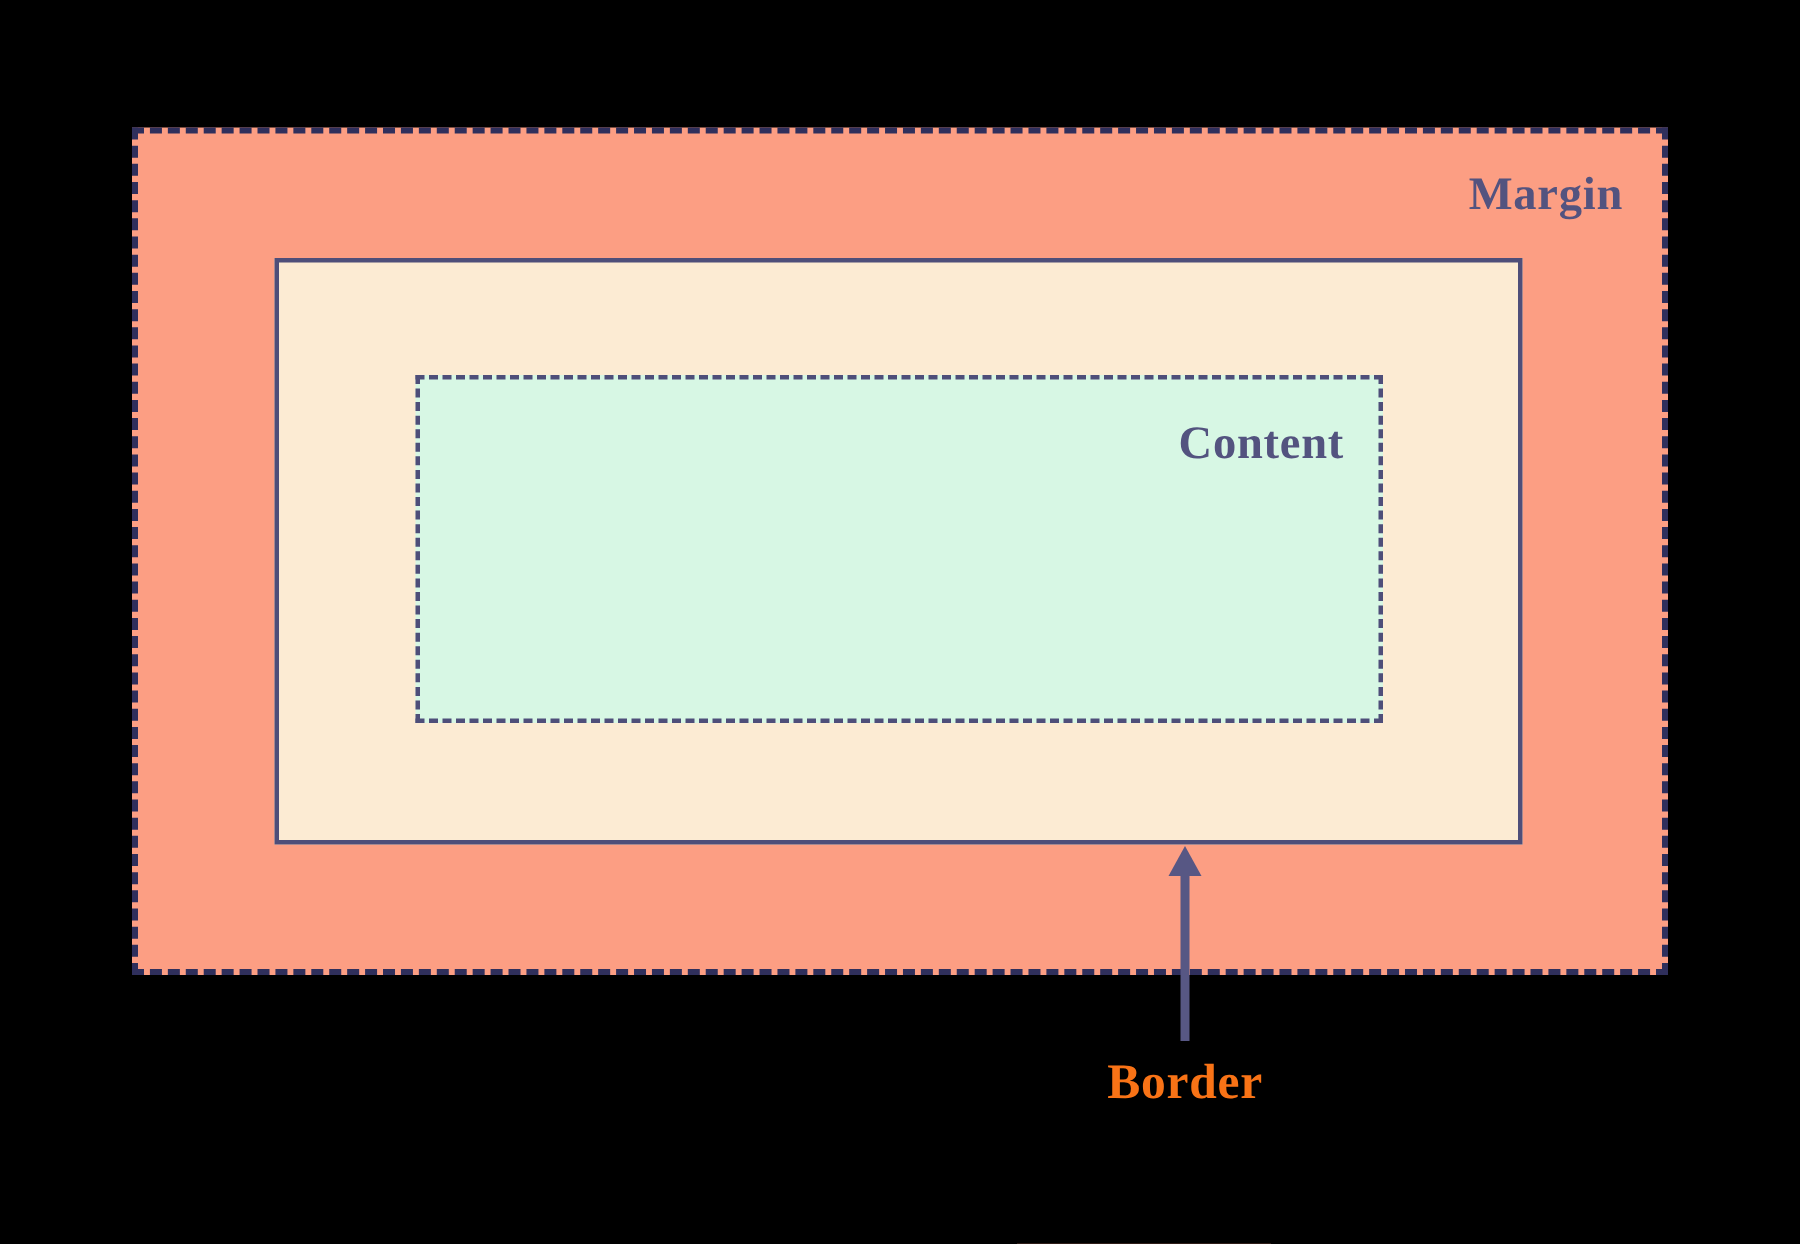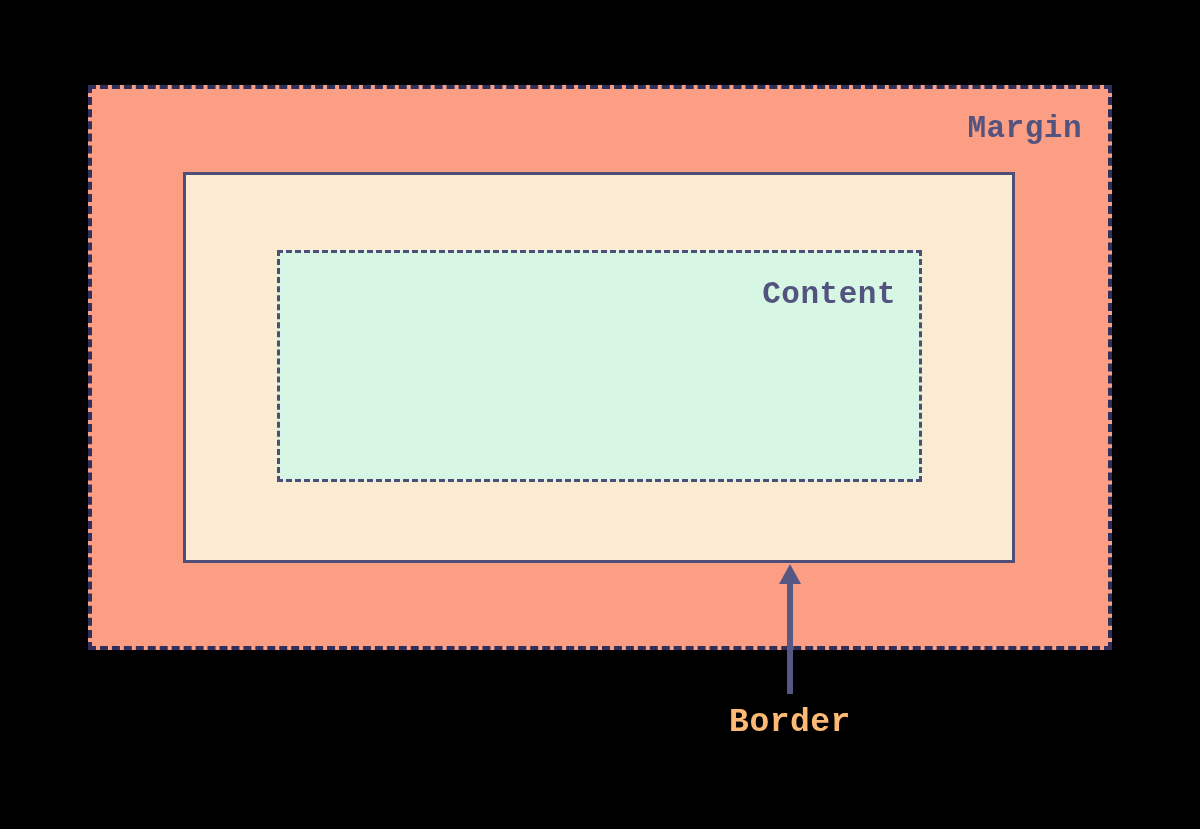--- a/index.html
+++ b/index.html
@@ -6,21 +6,21 @@
     margin: 0;
     padding: 0;
     background: #000000;
   }
   #stage {
     position: relative;
     width: 1200px;
     height: 829px;
     background: #000000;
     overflow: hidden;
-    font-family: Liberation Mono, monospace;
+    font-family: Liberation Serif, serif;
   }
   .box-label {
     position: absolute;
     font-weight: bold;
     font-size: 31px;
     letter-spacing: 0.5px;
     color: #53537F;
     user-select: none;
   }
   #margin-box {
@@ -74,21 +74,21 @@
   }
   #border-label {
     position: absolute;
     left: 690px;
     top: 704px;
     width: 200px;
     text-align: center;
     font-weight: bold;
     font-size: 33px;
     letter-spacing: 0.5px;
-    color: #fdba74;
+    color: #f97316;
     user-select: none;
   }
 </style>
 </head>
 <body>
 
 <div id="stage">
 
   <div id="margin-box">
     <div id="margin-label" class="box-label">Margin</div>

